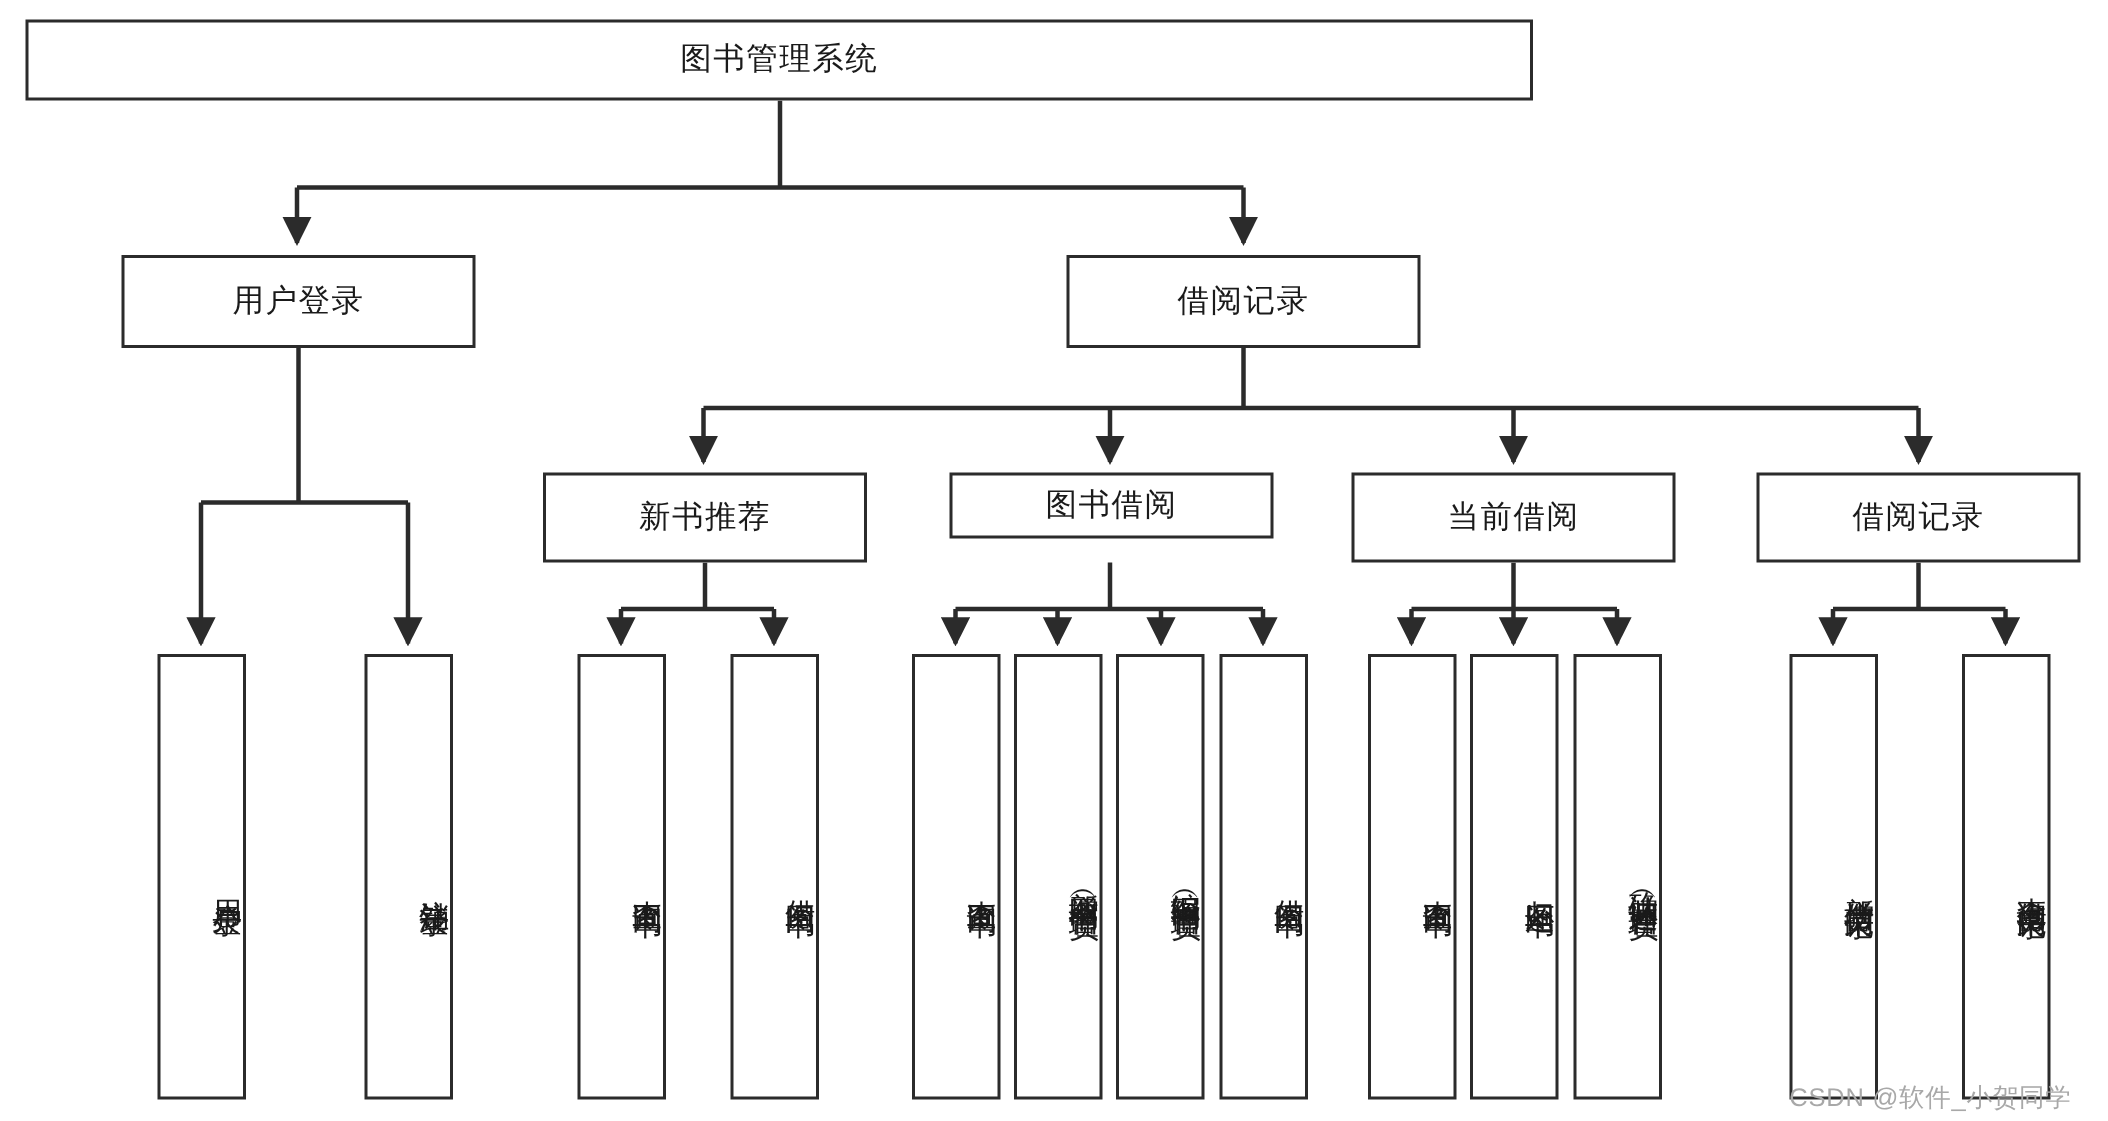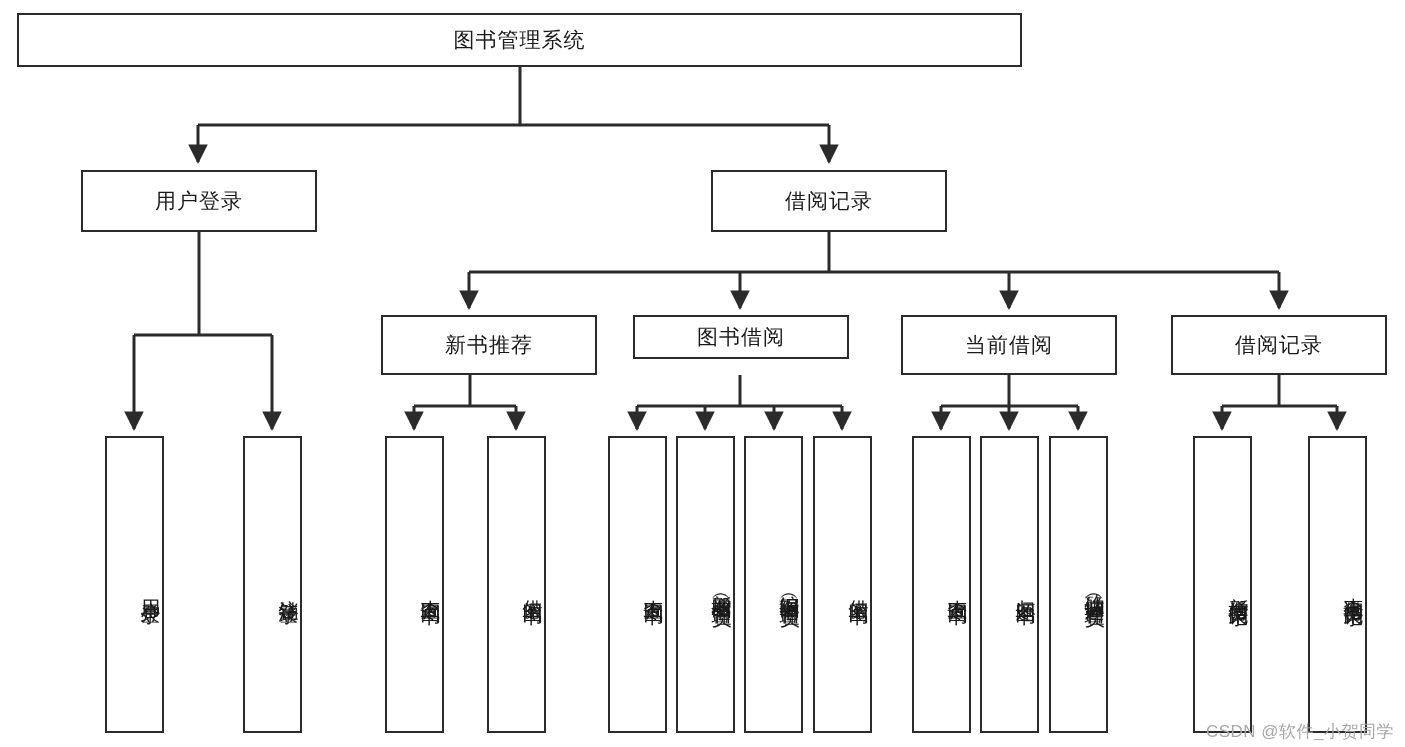--- a/index.html
+++ b/index.html
@@ -55,21 +55,21 @@
     writing-mode: vertical-rl;
     text-orientation: upright;
     display: block;
     white-space: normal;
   }
   .node-label {
     display: block;
   }
   #watermark {
     position: absolute;
-    right: 11px;
+    right: 24px;
     bottom: 4px;
     font-size: 17px;
     color: #a8a8a8;
     white-space: nowrap;
     letter-spacing: 0.5px;
   }
 </style>
 </head>
 <body>
 
@@ -129,21 +129,21 @@
     <span class="node-label">图书管理系统</span>
   </div>
 
   <div class="node horiz" style="left:81px; top:170px; width:236px; height:62px;">
     <span class="node-label">用户登录</span>
   </div>
   <div class="node horiz" style="left:711px; top:170px; width:236px; height:62px;">
     <span class="node-label">借阅记录</span>
   </div>
 
-  <div class="node horiz" style="left:381px; top:315px; width:216px; height:60px;">
+  <div class="node horiz" style="left:362px; top:315px; width:216px; height:60px;">
     <span class="node-label">新书推荐</span>
   </div>
   <div class="node horiz" style="left:633px; top:315px; width:216px; height:44px;">
     <span class="node-label">图书借阅</span>
   </div>
   <div class="node horiz" style="left:901px; top:315px; width:216px; height:60px;">
     <span class="node-label">当前借阅</span>
   </div>
   <div class="node horiz" style="left:1171px; top:315px; width:216px; height:60px;">
     <span class="node-label">借阅记录</span>

